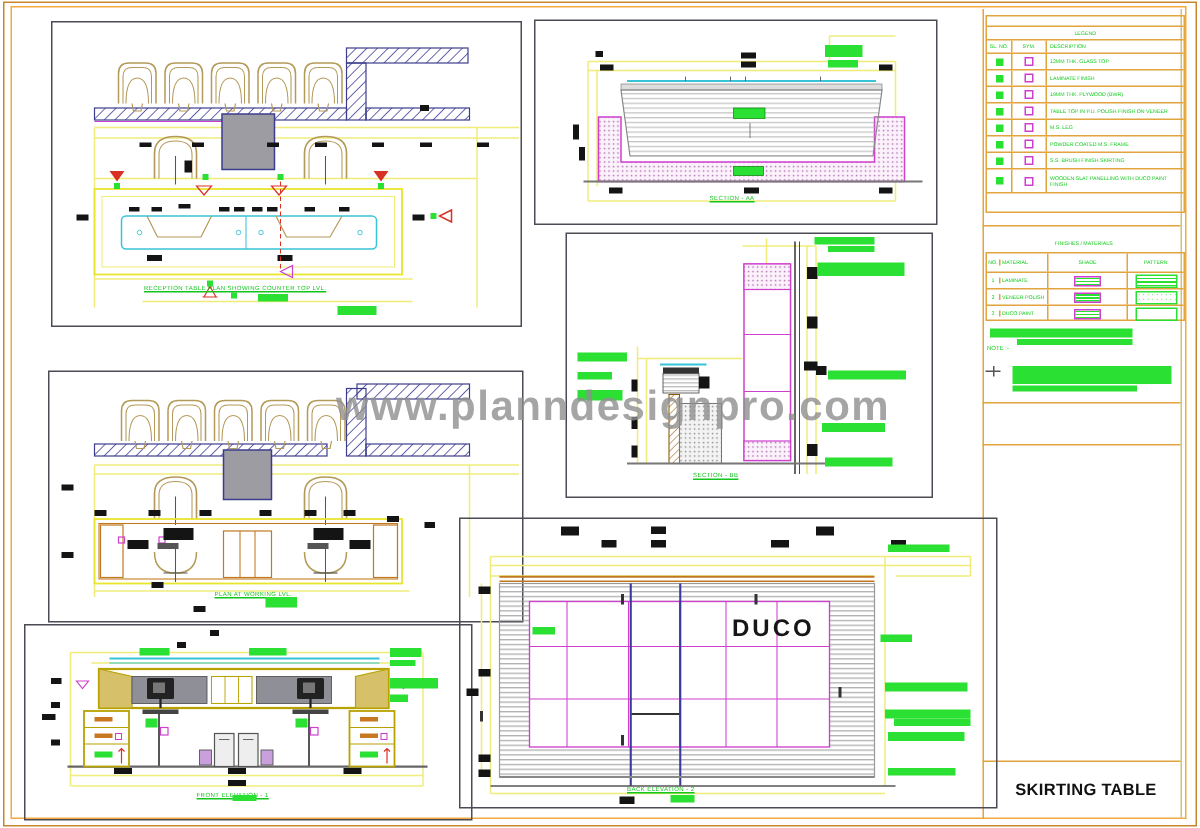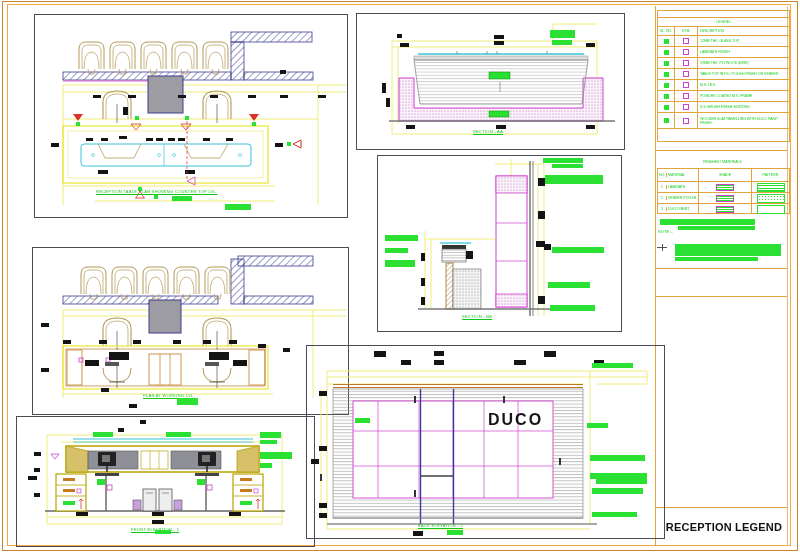--- a/index.html
+++ b/index.html
@@ -647,21 +647,21 @@
       <div class="fin-c4">
           <span class="pat"></span>
         </div>
     </div>
   </div>
 
   <div class="abs tinygreen" style="left:658px;top:230px;font-size:4px;">NOTE :-</div>
   <div class="abs" style="left:657px;top:247px;width:10px;height:1px;background:#555;"></div>
   <div class="abs" style="left:662px;top:244px;width:1px;height:7px;background:#555;"></div>
 
-  <div class="abs title-text" style="left:663px;top:521px;width:122px;text-align:center;">RECEPTION LEGEND</div>
+  <div class="abs title-text" style="left:663px;top:521px;width:122px;text-align:center;">SKIRTING TABLE</div>
 
   <div id="bars-layer" class="abs" style="left:0;top:0;width:800px;height:552px;pointer-events:none;">
       <div class="bar" style="left: 225px; top: 204px; width: 26px; height: 6px;"></div>
       <div class="bar" style="left: 172px; top: 196px; width: 20px; height: 5px;"></div>
       <div class="bar" style="left: 177px; top: 398px; width: 21px; height: 7px;"></div>
       <div class="bar" style="left: 93px; top: 432px; width: 20px; height: 5px;"></div>
       <div class="bar" style="left: 166px; top: 432px; width: 25px; height: 5px;"></div>
       <div class="bar" style="left: 260px; top: 432px; width: 21px; height: 6px;"></div>
       <div class="bar" style="left: 260px; top: 440px; width: 17px; height: 4px;"></div>
       <div class="bar" style="left: 260px; top: 452px; width: 32px; height: 7px;"></div>
@@ -686,14 +686,15 @@
       <div class="bar" style="left: 592px; top: 512px; width: 45px; height: 5px;"></div>
       <div class="bar" style="left: 355px; top: 418px; width: 15px; height: 5px;"></div>
       <div class="bar" style="left: 660px; top: 219px; width: 95px; height: 6px;"></div>
       <div class="bar" style="left: 678px; top: 226px; width: 77px; height: 4px;"></div>
       <div class="bar" style="left: 675px; top: 244px; width: 106px; height: 12px;"></div>
       <div class="bar" style="left: 675px; top: 257px; width: 83px; height: 4px;"></div>
       <div class="bar" style="left: 447px; top: 530px; width: 16px; height: 5px;"></div>
       <div class="bar" style="left: 155px; top: 530px; width: 16px; height: 4px;"></div>
     </div>
 
+  <div class="abs watermark" style="left:224px;top:255px;">www.planndesignpro.com</div>
 
 </div>
 
 </body></html>

